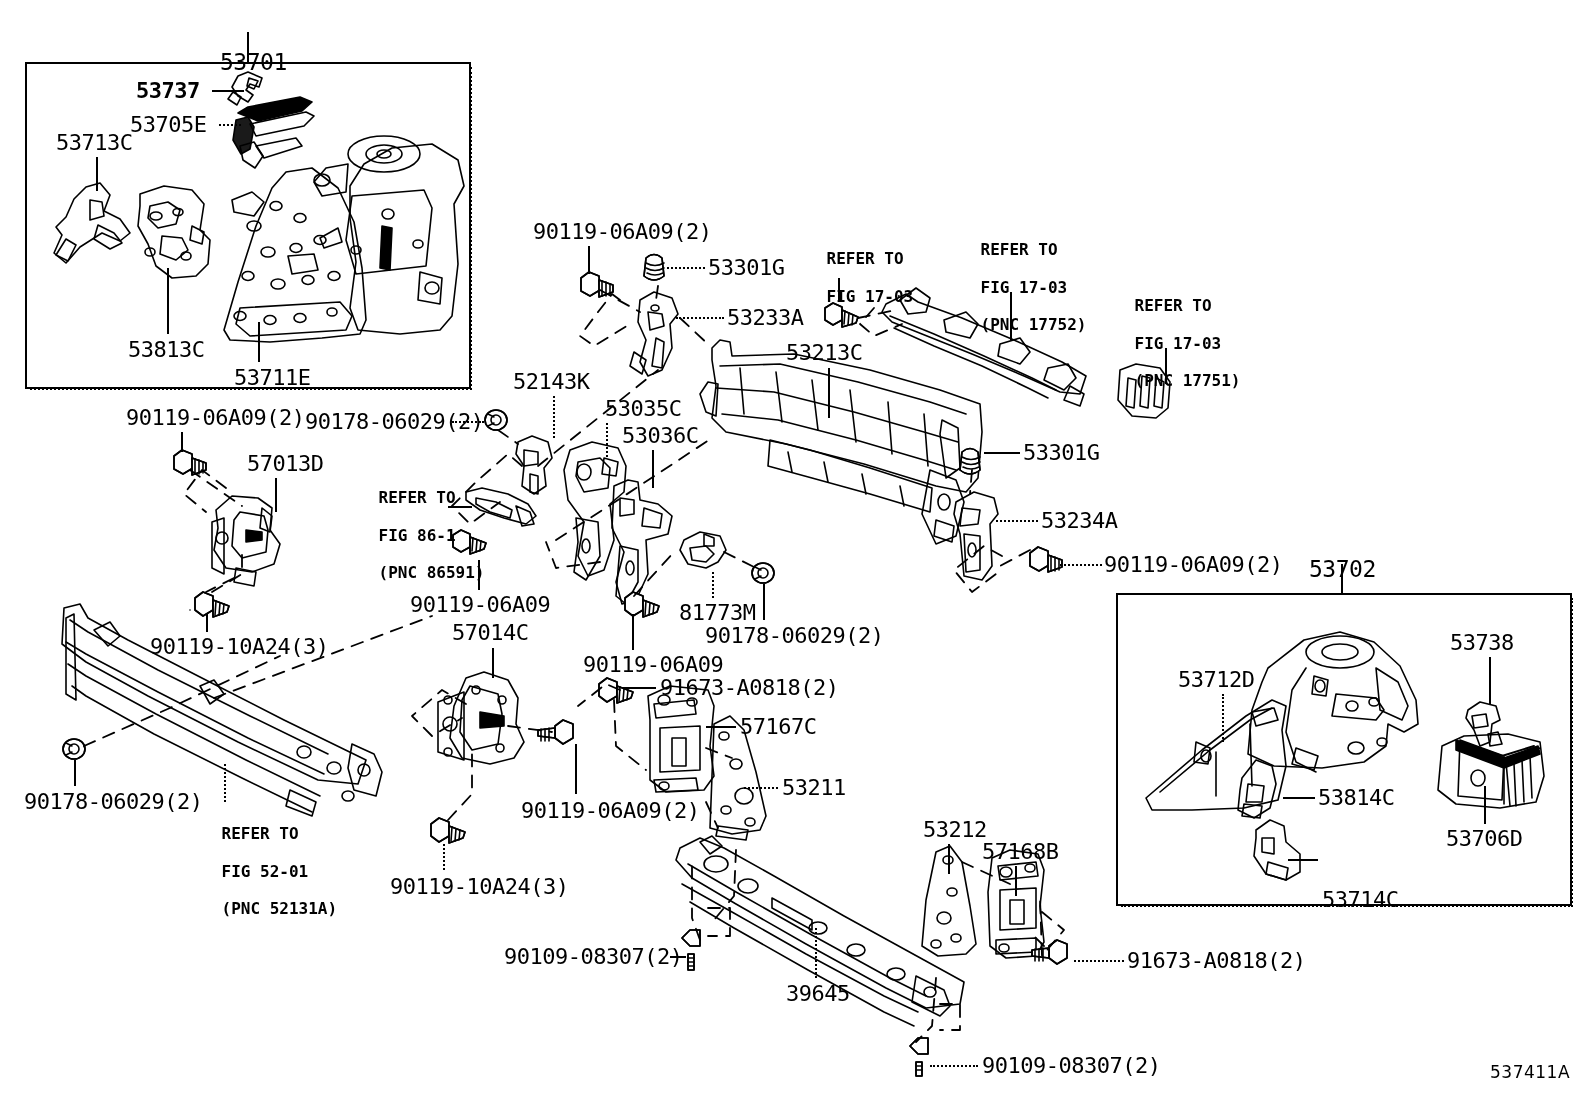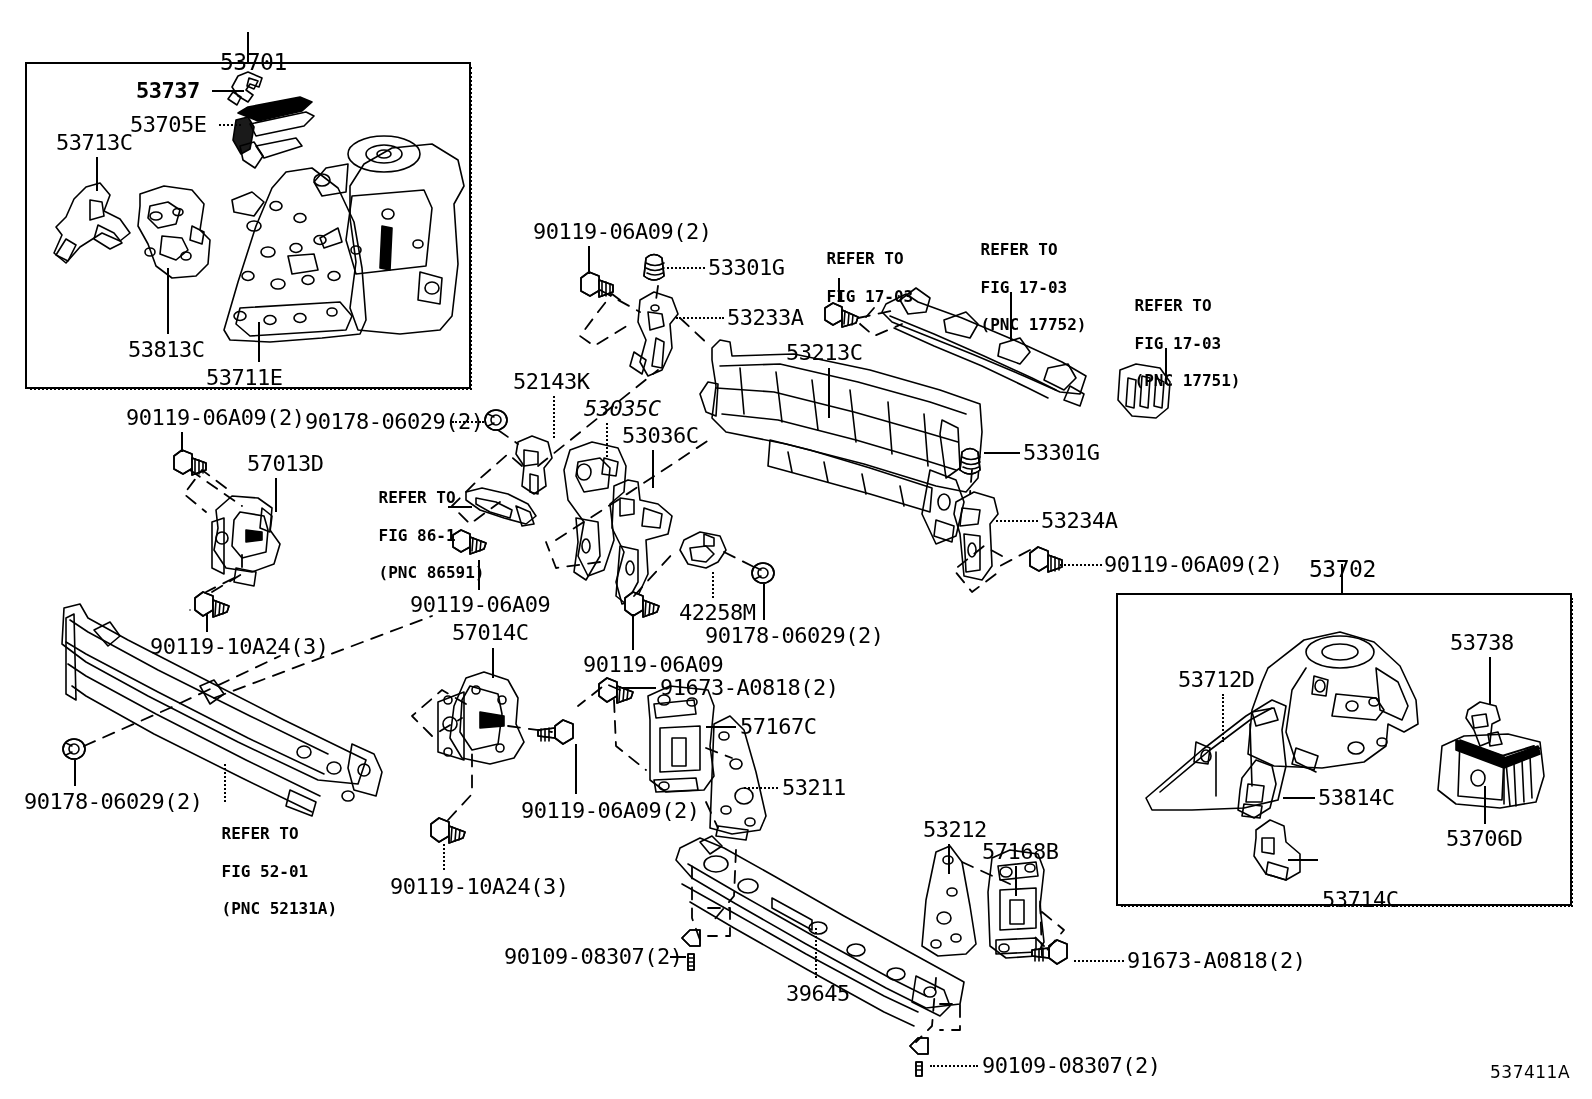--- a/index.html
+++ b/index.html
@@ -560,21 +560,21 @@
 
   <div class="lbl" style="left:130px; top:112px;">53705E</div>
   <div class="ldd h" style="left:219px; top:124px; width:22px;"></div>
 
   <div class="lbl" style="left:56px; top:130px;">53713C</div>
   <div class="ld v" style="left:96px; top:157px; height:34px;"></div>
 
   <div class="lbl" style="left:128px; top:337px;">53813C</div>
   <div class="ld v" style="left:167px; top:268px; height:66px;"></div>
 
-  <div class="lbl" style="left:206px; top:365px;">53711E</div>
+  <div class="lbl" style="left:234px; top:365px;">53711E</div>
   <div class="ld v" style="left:258px; top:322px; height:40px;"></div>
 
   <div class="lbl" style="left:1178px; top:667px;">53712D</div>
   <div class="ldd v" style="left:1222px; top:694px; height:48px;"></div>
 
   <div class="lbl" style="left:1450px; top:630px;">53738</div>
   <div class="ld v" style="left:1489px; top:657px; height:48px;"></div>
 
   <div class="lbl" style="left:1318px; top:785px;">53814C</div>
   <div class="ld h" style="left:1283px; top:797px; width:32px;"></div>
@@ -611,21 +611,21 @@
 
   <div class="lbl" style="left:786px; top:340px;">53213C</div>
   <div class="ld v" style="left:828px; top:368px; height:50px;"></div>
 
   <div class="lbl" style="left:513px; top:369px;">52143K</div>
   <div class="ldd v" style="left:553px; top:396px; height:42px;"></div>
 
   <div class="lbl" style="left:305px; top:409px;">90178-06029(2)</div>
   <div class="ldd h" style="left:452px; top:421px; width:32px;"></div>
 
-  <div class="lbl" style="left:584px; top:396px;font-style:italic;">53035C</div>
+  <div class="lbl" style="left:605px; top:396px;">53035C</div>
   <div class="ldd v" style="left:606px; top:423px; height:34px;"></div>
 
   <div class="lbl" style="left:622px; top:423px;">53036C</div>
   <div class="ld v" style="left:652px; top:450px; height:38px;"></div>
 
   <div class="lbl" style="left:126px; top:405px;">90119-06A09(2)</div>
   <div class="ld v" style="left:181px; top:432px; height:20px;"></div>
 
   <div class="lbl" style="left:247px; top:451px;">57013D</div>
   <div class="ld v" style="left:275px; top:478px; height:34px;"></div>
@@ -638,21 +638,21 @@
 
   <div class="lbl" style="left:1104px; top:552px;">90119-06A09(2)</div>
   <div class="ldd h" style="left:1060px; top:564px; width:42px;"></div>
 
   <div class="lbl" style="left:410px; top:592px;">90119-06A09</div>
   <div class="ld v" style="left:478px; top:560px; height:30px;"></div>
 
   <div class="lbl" style="left:452px; top:620px;">57014C</div>
   <div class="ld v" style="left:492px; top:648px; height:30px;"></div>
 
-  <div class="lbl" style="left:679px; top:600px;">42258M</div>
+  <div class="lbl" style="left:679px; top:600px;">81773M</div>
   <div class="ldd v" style="left:712px; top:572px; height:26px;"></div>
 
   <div class="lbl" style="left:705px; top:623px;">90178-06029(2)</div>
   <div class="ld v" style="left:763px; top:584px; height:36px;"></div>
 
   <div class="lbl" style="left:150px; top:634px;">90119-10A24(3)</div>
   <div class="ld v" style="left:206px; top:613px; height:19px;"></div>
 
   <div class="lbl" style="left:583px; top:652px;">90119-06A09</div>
   <div class="ld v" style="left:632px; top:614px; height:36px;"></div>

